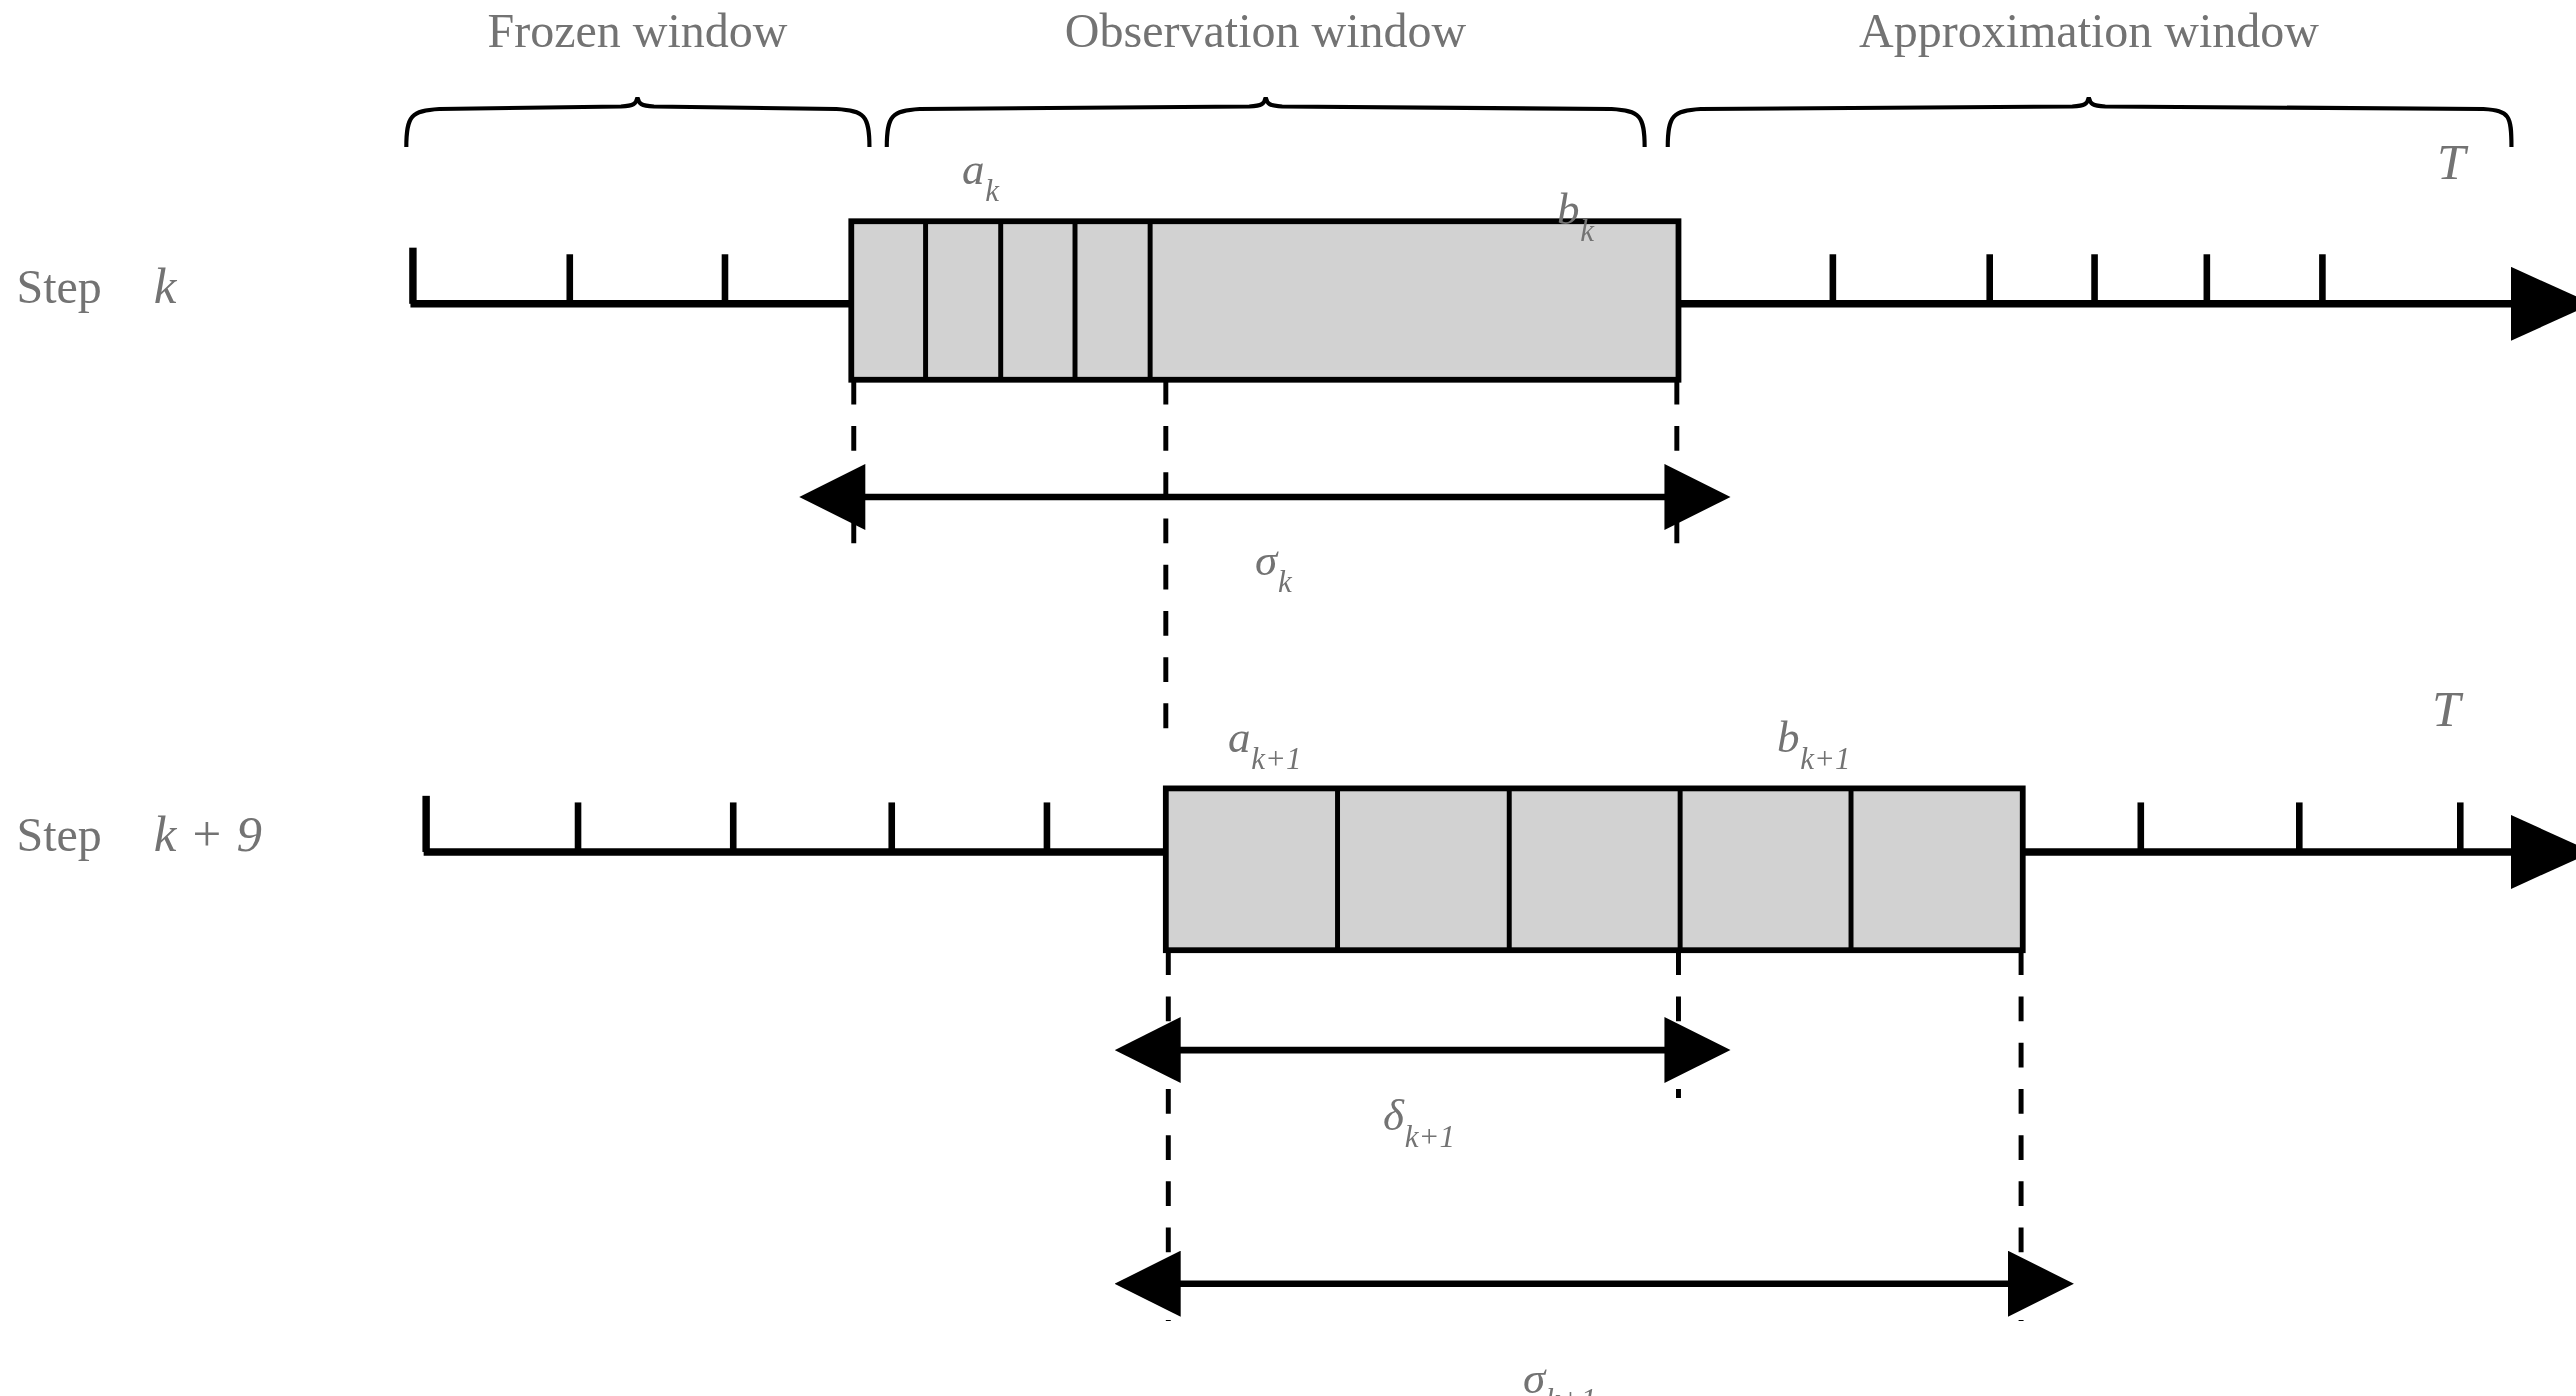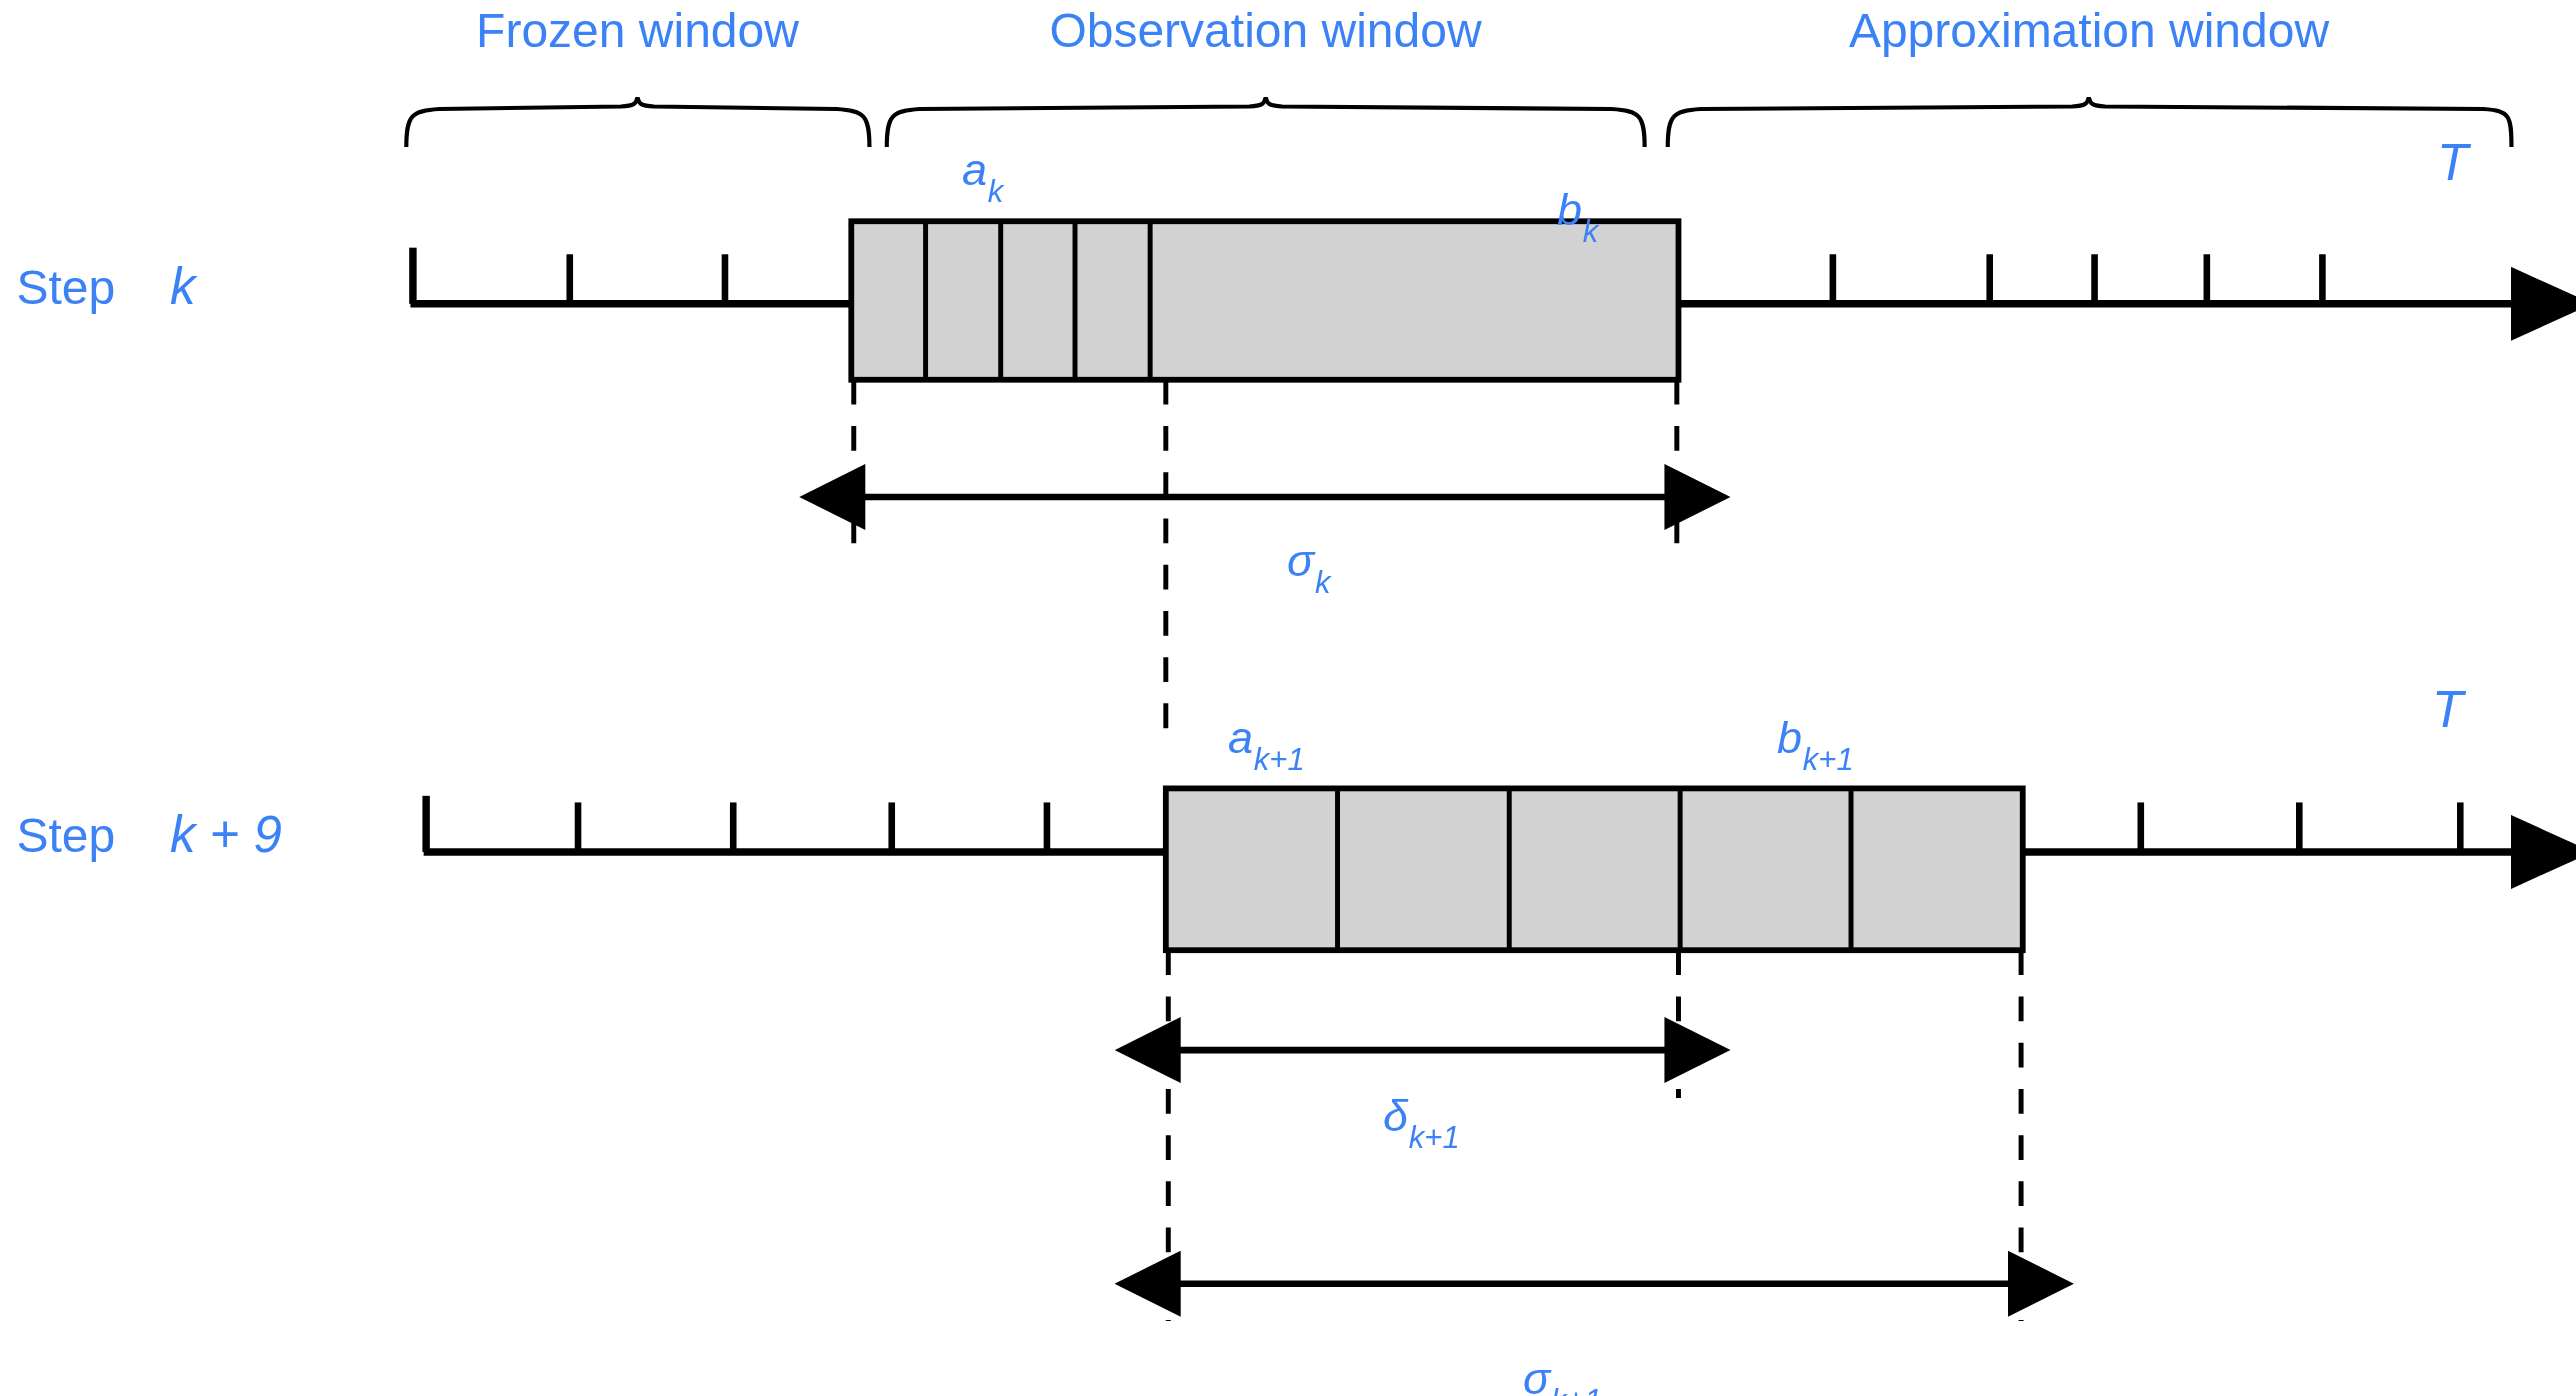--- a/index.html
+++ b/index.html
@@ -1,19 +1,19 @@
 <!DOCTYPE html>
 <html style="font-size:13.2px"><head>
 <meta charset="utf-8">
 <style>
   html,body{margin:0;padding:0;background:#ffffff;}
   body{width:2576px;height:1396px;overflow:hidden;font-family:"Liberation Serif",serif;}
   #stage{position:relative;width:2576px;height:1396px;background:#fff;}
   svg#diagram{position:absolute;left:0;top:0;width:2576px;height:1396px;display:block;}
-  .lbl{position:absolute;font-family:Liberation Sans, sans-serif;color:#3b82f6;white-space:nowrap;line-height:1;}
+  .lbl{position:absolute;font-family:Liberation Serif, serif;color:#737373;white-space:nowrap;line-height:1;}
   .hdr{font-size:48px;}
   .steplbl{font-size:48px;text-align:center;}
   .math{font-style:italic;font-size:45px;}
   .math .sub{font-size:31px;font-style:italic;vertical-align:sub;position:relative;top:6.6px;left:0.8px;}
   .mathbig{font-style:italic;font-size:51px;}
 </style>
 </head>
 <body>
 
 <div id="stage">
@@ -122,21 +122,21 @@
 
   <div class="lbl math" style="left:930px;top:147px;margin-left:32px;">
     <span>a</span><span class="sub">k</span>
   </div>
   <div class="lbl math" style="left:1557px;top:147px;margin-top:40px;">
     <span>b</span><span class="sub">k</span>
   </div>
 
   <div class="lbl mathbig" style="left:2437px;top:137px;">T</div>
 
-  <div class="lbl math" style="left:1255px;top:538px;margin-left:32px;">
+  <div class="lbl math" style="left:1255px;top:538px;">
     <span>σ</span><span class="sub">k</span>
   </div>
 
   <div class="lbl steplbl" style="left:16.5px;top:809px;">
     <span>Step</span>
     <span style="display:inline-block;width:28px;"></span>
     <span class="mathbig">k + 9</span>
   </div>
 
   <div class="lbl math" style="left:1228px;top:715px;">

